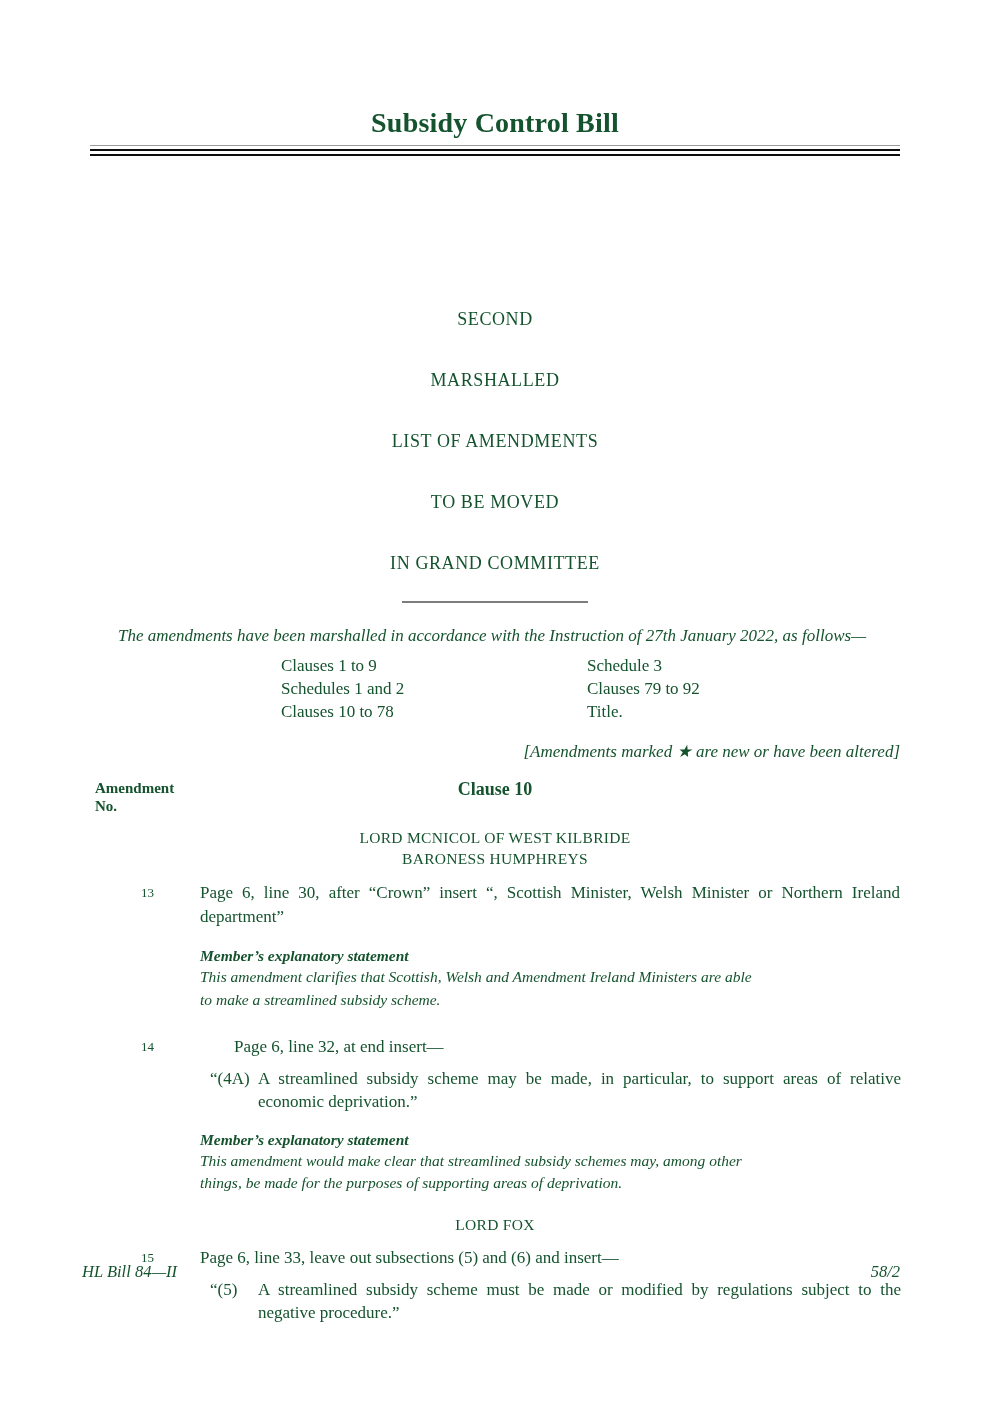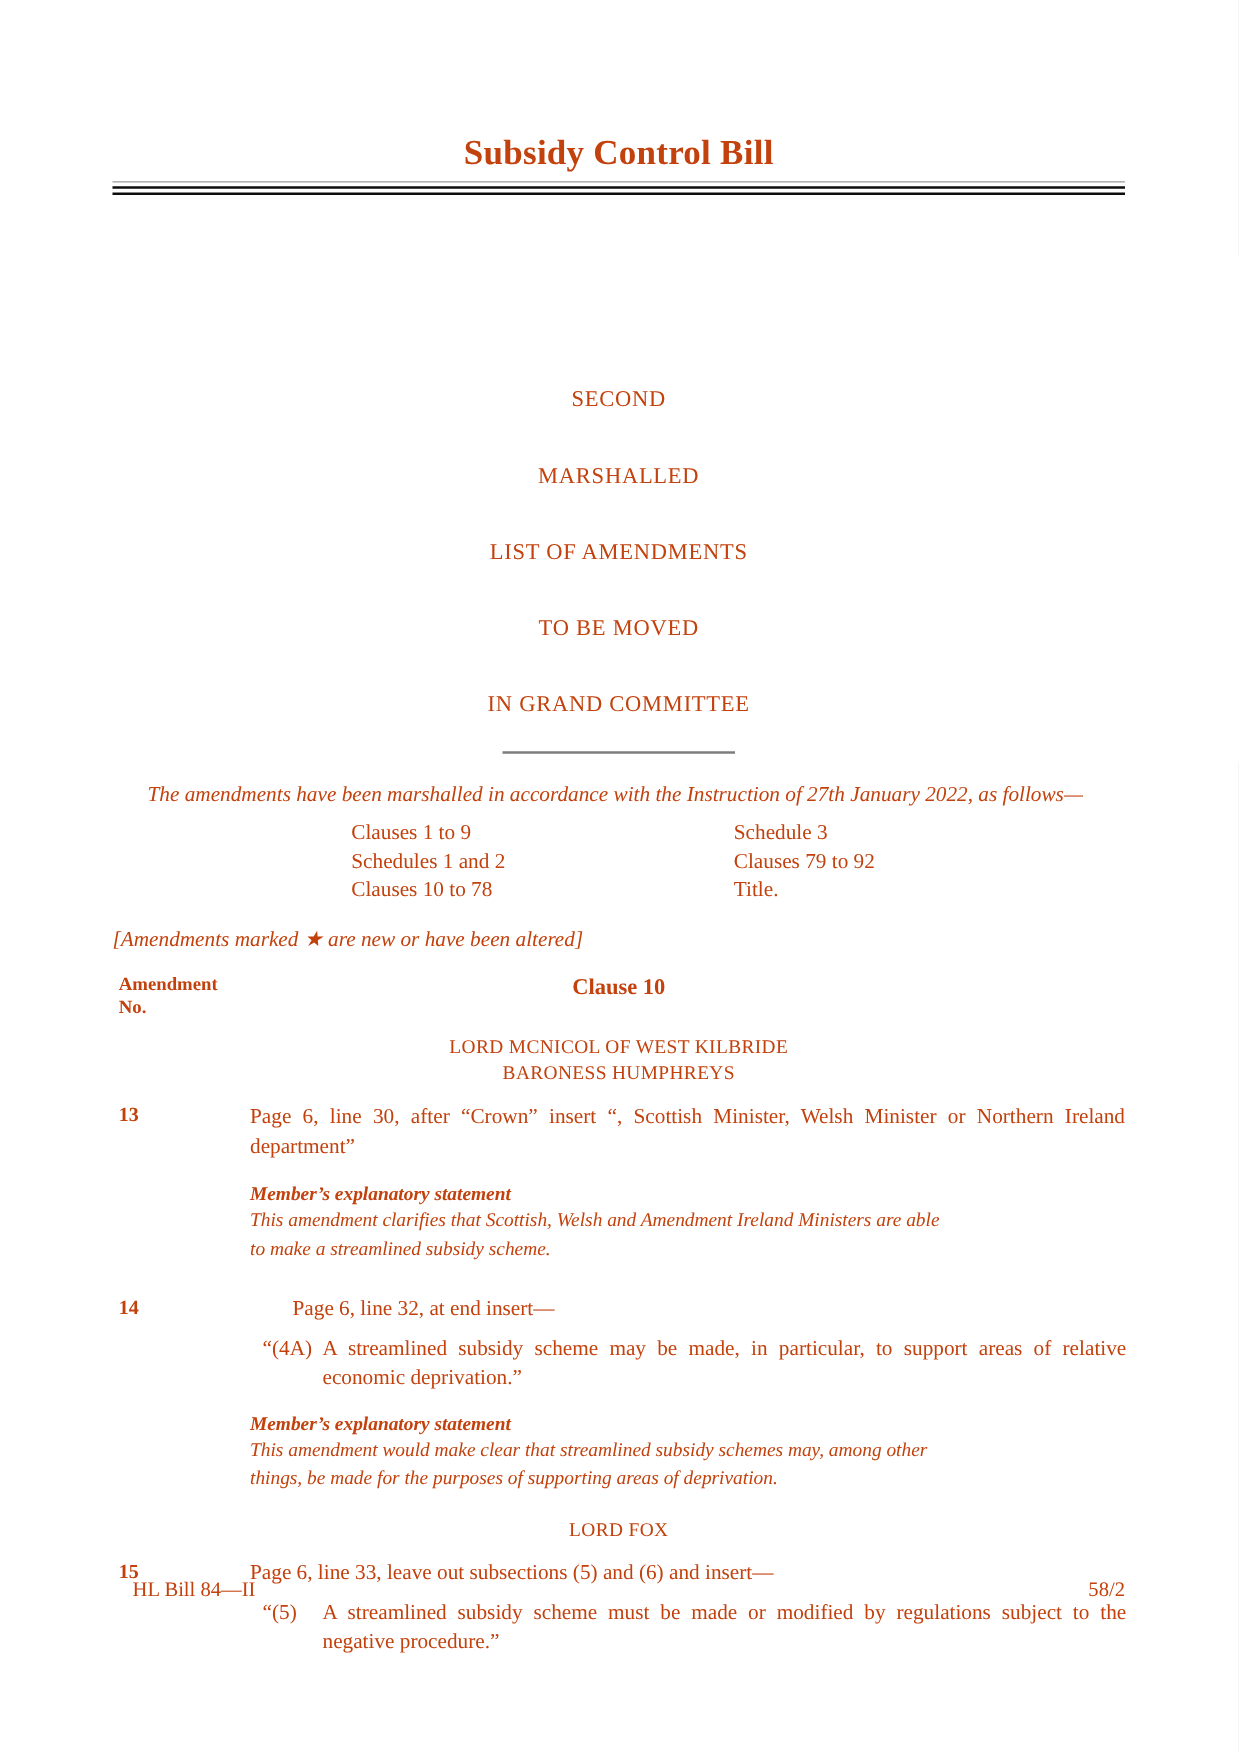--- a/index.html
+++ b/index.html
@@ -2,21 +2,21 @@
 <html><head>
 <meta charset="utf-8">
 <style>
   * { margin:0; padding:0; box-sizing:border-box; }
   html,body { background:#e8e8e8; }
   .page {
     position:relative;
     width:991px; height:1401px;
     margin:0 auto;
     background:#ffffff;
-    color:#c2410c;
+    color:#14532d;
     font-family:"Liberation Serif", "DejaVu Serif", serif;
     font-size:17px;
     padding:0 91px 0 90px;
     overflow:hidden;
   }
 
   
   .bill-title {
     margin-top:106px;
     text-align:center;
@@ -67,21 +67,21 @@
     margin-top:6px;
     margin-left:145px;
     display:flex;
   }
   .order-col { width:260px;margin-left:46px; }
   .order-item { line-height:23px; font-size:17px; }
 
   
   .star-note {
     margin-top:18px;
-    text-align:left;
+    text-align:right;
     font-style:italic;
     font-size:17px;
   }
 
   
   .clause-row { position:relative; margin-top:16px; min-height:40px; }
   .amendment-no-label {
     position:absolute; left:5px; top:2px;
     font-weight:bold;
     font-size:15px;
@@ -102,23 +102,24 @@
 
   
   .amendment-row { display:flex; }
   .amd-13 { margin-top:12px; }
   .amd-14 { margin-top:24px;gap:34px; }
   .amd-15 { margin-top:11px; }
   .amd-num {
     width:110px;
     padding-left:5px;
     flex:0 0 110px;
-    font-weight:bold;
-    font-size:16px;
+    font-weight:normal;
+    font-size:13px;
     line-height:23.5px;
+    text-align:center;
   }
   .amd-body {
     width:701px;
     text-align:justify;
     font-size:17px;
     line-height:23.5px;
   }
 
   
   .insert-block {
@@ -145,24 +146,25 @@
   }
   .expl-text {
     font-style:italic;
     font-size:15.5px;
     line-height:22.5px;
   }
 
   
   .page-footer {
     position:absolute;
-    left:106px; right:91px; top:1262px;
+    left:82px; right:91px; top:1262px;
     display:flex;
     justify-content:space-between;
     font-size:16.5px;
+    font-style:italic;
   }
 </style>
 </head>
 <body>
 
 <div class="page">
 
   <h1 class="bill-title">Subsidy Control Bill</h1>
   <div class="rule-thin"></div>
   <div class="rule-double"></div>

